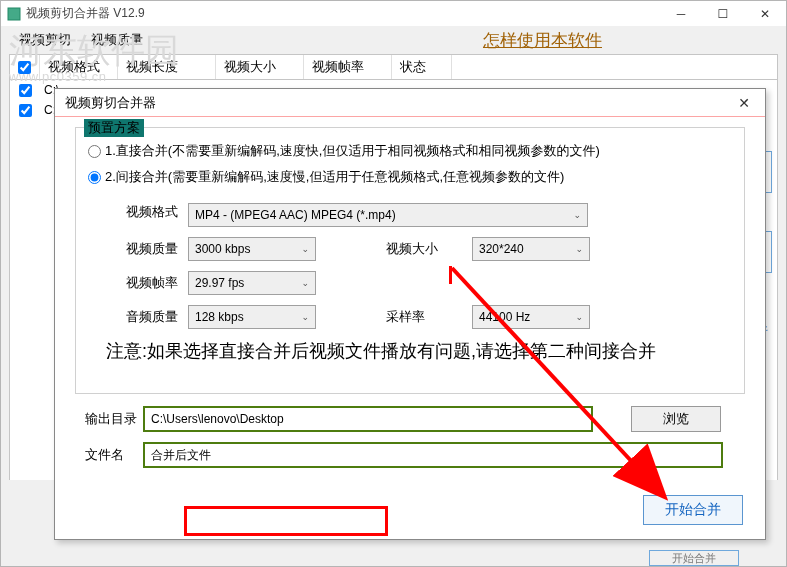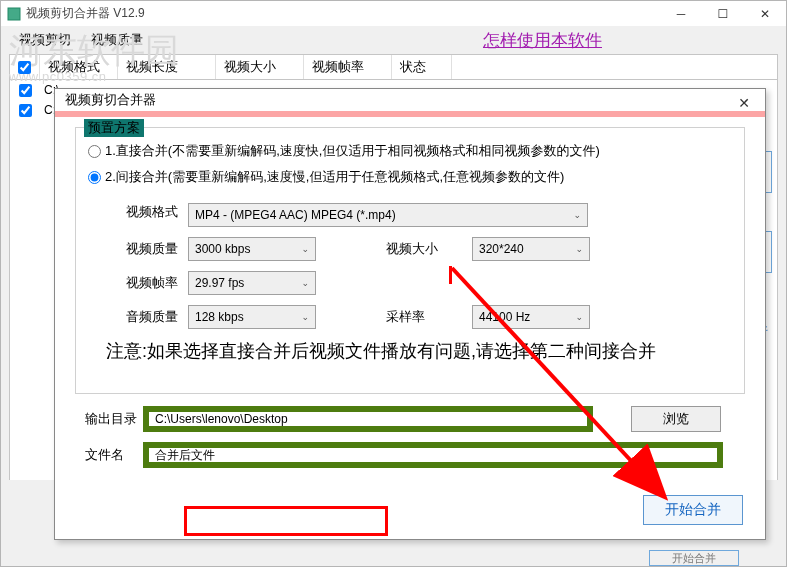--- a/index.html
+++ b/index.html
@@ -8,21 +8,21 @@
   
   .main-window { position: absolute; left: 0; top: 0; width: 787px; height: 567px; border: 1px solid #b5b5b5; background: #f0f0f0; }
   .titlebar { height: 25px; background: #fff; display: flex; align-items: center; padding-left: 6px; font-size: 12px; color: #444; }
   .titlebar-icon { width: 14px; height: 14px; margin-right: 5px; display: inline-flex; }
   .titlebar-controls { position: absolute; right: 0; top: 0; display: flex; }
   .titlebar-btn { width: 42px; height: 25px; display: flex; align-items: center; justify-content: center; font-size: 12px; color: #333; }
   .titlebar-btn.close { color: #333; }
   
   .menubar { height: 28px; display: flex; align-items: center; padding-left: 8px; gap: 0; font-family: Liberation Serif, serif; }
   .menu-item { padding: 4px 10px; font-size: 13px; }
-  .help-link { color: #a21caf; text-decoration: underline; font-size: 17px; margin-left: 330px; }
+  .help-link { color: #a16207; text-decoration: underline; font-size: 17px; margin-left: 330px; }
   
   .table-header { display: flex; height: 26px; border: 1px solid #c5c5c5; background: #fff; margin: 0 8px; }
   .th { border-right: 1px solid #e0e0e0; padding: 4px 8px; display: flex; align-items: center; font-size: 13px; }
   .th.checkbox-col { width: 30px; justify-content: center; }
   .th.src { width: 185px; }
   .th.fmt { width: 78px; }
   .th.len { width: 98px; }
   .th.size { width: 88px; }
   .th.fps { width: 88px; }
   .th.state { width: 60px; }
@@ -37,21 +37,21 @@
   .rb1 { top: 150px; }
   .rb2 { top: 230px; }
   .merge-text { position: absolute; right: 18px; top: 320px; font-size: 13px; color: #1976d2; }
   
   
   .watermark { position: absolute; left: 8px; top: 30px; font-size: 34px; line-height: 1.15; color: #d9d9d9; pointer-events: none; z-index: 0; font-family: "SimHei", sans-serif; }
   .watermark .sm { font-size: 13px; color: #d9d9d9; letter-spacing: 0.5px; }
   
   
   .dialog { position: absolute; left: 54px; top: 88px; width: 712px; height: 452px; background: #fff; border: 1px solid #888; box-shadow: 3px 3px 6px rgba(0,0,0,0.2); z-index: 50; }
-  .dlg-titlebar { height: 28px; background: #fff; display: flex; align-items: center; padding-left: 10px; border-bottom: 6px solid #fca5a5; position: relative; }
+  .dlg-titlebar { height: 28px; background: #fff; display: flex; align-items: center; padding-left: 10px; border-bottom: 1px solid #fca5a5; position: relative; }
   .dlg-close { position: absolute; right: 6px; top: 4px; width: 30px; height: 20px; display: flex; align-items: center; justify-content: center; font-size: 14px; color: #333; }
   
   .dlg-body { padding: 10px 20px; }
   .fieldset-label { font-size: 13px; margin-bottom: 4px; }
   .fieldset { border: 1px solid #d0d0d0; padding: 10px 12px 24px; margin-bottom: 12px; position: relative; }
   .fieldset > .fieldset-label { position: absolute; top: -9px; left: 8px; background: #0f766e; padding: 0 4px; }
   
   .radio-row { display: flex; align-items: center; margin: 4px 0 8px; font-size: 13px; }
   .radio-row input[type="radio"] { margin-right: 4px; }
   
@@ -61,21 +61,21 @@
   .select { height: 24px; border: 1px solid #a0a0a0; background: #efefef; padding: 0 6px; display: flex; align-items: center; justify-content: space-between; font-size: 12px; }
   .select .arrow { font-size: 9px; color: #555; }
   .sel-wide { width: 400px; margin-top: 7px; }
   .sel-narrow { width: 128px; gap: 10px; }
   .sel-mid { width: 118px; }
   
   .note { font-size: 18px; margin: 10px 0 6px 18px; }
   
   .out-row { display: flex; align-items: center; margin: 10px 0; }
   .out-label { width: 68px; font-size: 13px; padding-left: 10px; }
-  .out-input { height: 26px; border: 6px solid #4d7c0f; padding: 0 6px; font-size: 12px; display: flex; align-items: center; background: #fff; }
+  .out-input { height: 26px; border: 2px solid #4d7c0f; padding: 0 6px; font-size: 12px; display: flex; align-items: center; background: #fff; }
   .out-dir { width: 450px; }
   .out-name { width: 580px; }
   .browse-btn { width: 90px; height: 26px; margin-left: 38px; border: 1px solid #999; background: #efefef; font-size: 13px; display: flex; align-items: center; justify-content: center; }
   
   .start-btn { position: absolute; right: 22px; bottom: 14px; width: 100px; height: 30px; border: 1px solid #5a95d0; background: #f0f6fc; font-size: 14px; color: #1565c0; display: flex; align-items: center; justify-content: center; }
   
   
   .redbox { position: absolute; border: 3px solid #ff0000; pointer-events: none; z-index: 100; }
   .rb-outdir { left: 184px; top: 506px; width: 204px; height: 30px; }
   .rb-select-line { position: absolute; left: 449px; top: 266px; width: 3px; height: 18px; background: #ff0000; z-index: 100; }

